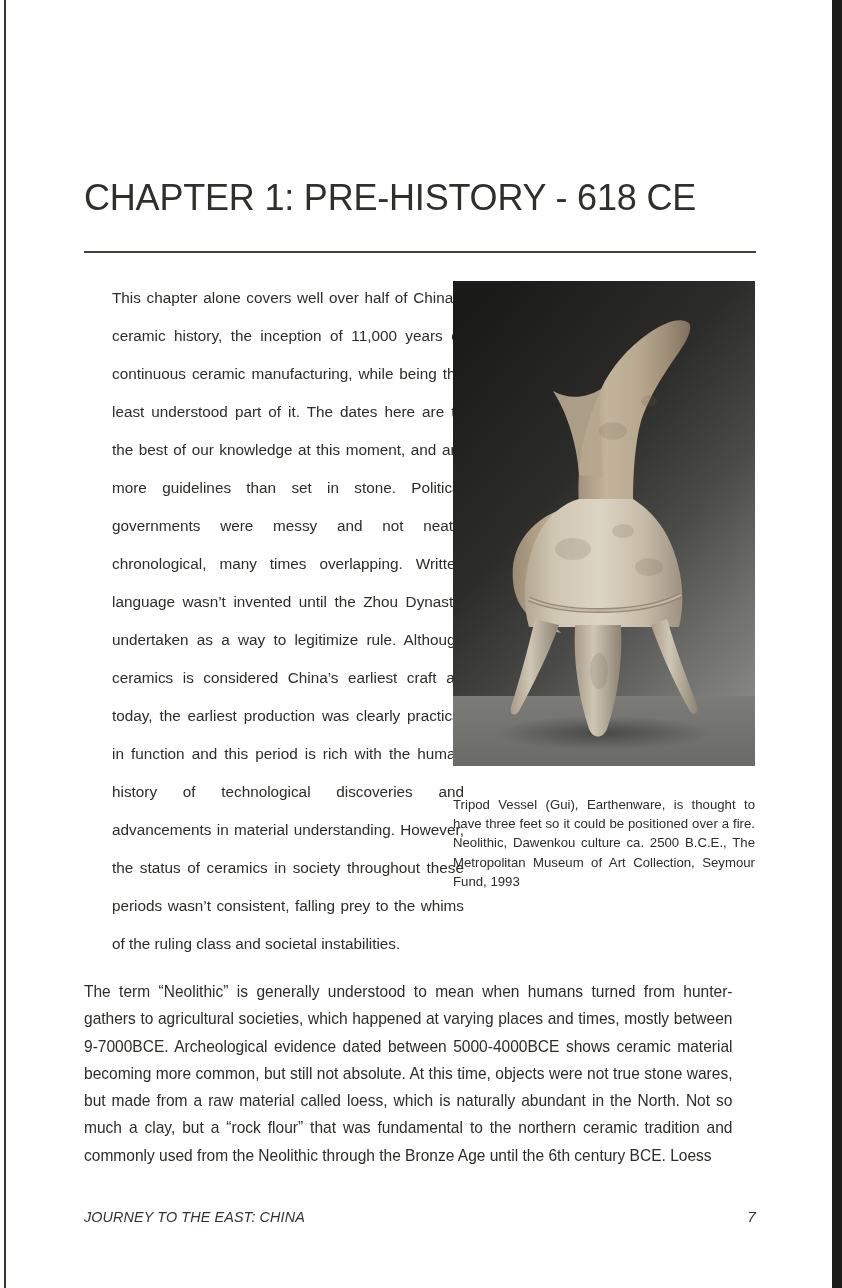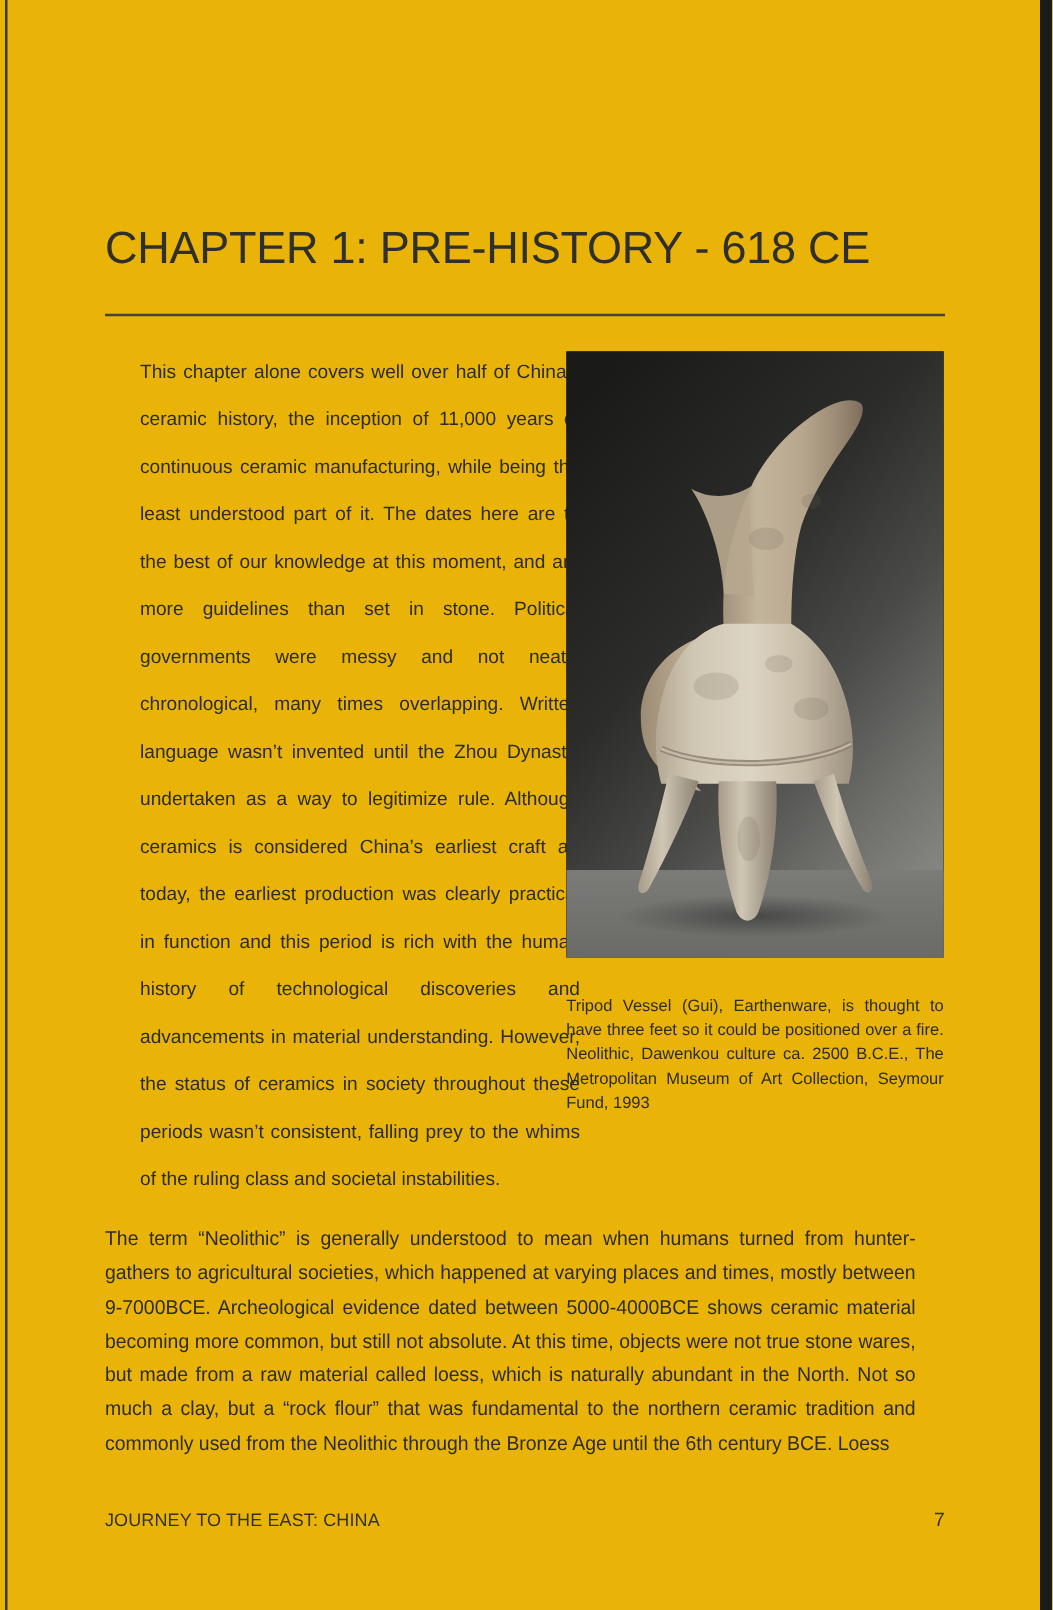--- a/index.html
+++ b/index.html
@@ -8,21 +8,21 @@
     width: 842px;
     height: 1288px;
     background: #efeee6;
     font-family: "Liberation Sans", sans-serif;
   }
 
   #page {
     position: relative;
     width: 842px;
     height: 1288px;
-    background: #eab308;
+    background: #ffffff;
     overflow: hidden;
   }
 
   
   .edge-left-rule {
     position: absolute;
     left: 4px; top: 0;
     width: 2px; height: 1288px;
     background: #37372f;
   }
@@ -118,20 +118,21 @@
   .footer {
     position: absolute;
     left: 84px; top: 1208px;
     width: 672px;
     display: flex;
     justify-content: space-between;
     align-items: baseline;
     font-size: 14.4px;
     color: #33332d;
     letter-spacing: 0.1px;
+    font-style: italic;
   }
   .footer-page-number { font-size: 15.5px; }
 </style>
 </head>
 <body>
 
 <div id="page">
 
   <div class="edge-left-rule"></div>
   <div class="edge-right-band"></div>

